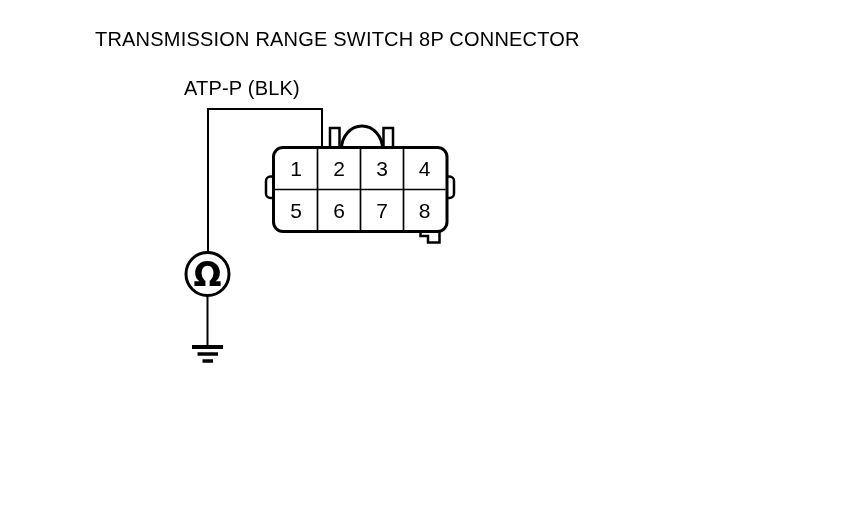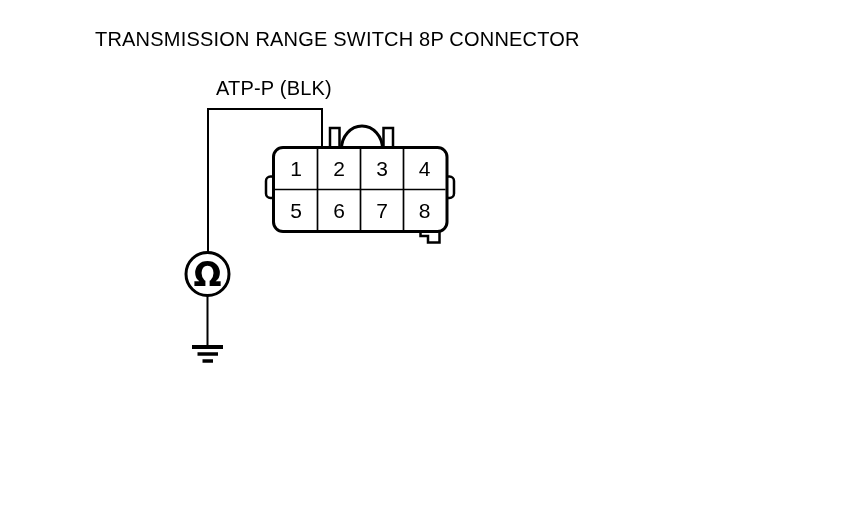--- a/index.html
+++ b/index.html
@@ -15,21 +15,21 @@
   }
   .txt {
     position: absolute;
     white-space: nowrap;
     color: #000000;
     line-height: 24px;
     font-size: 20px;
     letter-spacing: 0.2px;
   }
   .title   { left: 95px;  top: 27px; }
-  .wirelbl { left: 216px; top: 76px; }
+  .wirelbl { left: 184px; top: 76px; }
   .caption { left: 190px; top: 378px; }
   svg.diagram {
     position: absolute;
     left: 0; top: 0;
     width: 860px;
     height: 523px;
   }
   svg .stroke  { stroke: #000000; fill: none; }
   svg .filled  { stroke: #000000; fill: #ffffff; }
   svg text.pin {

